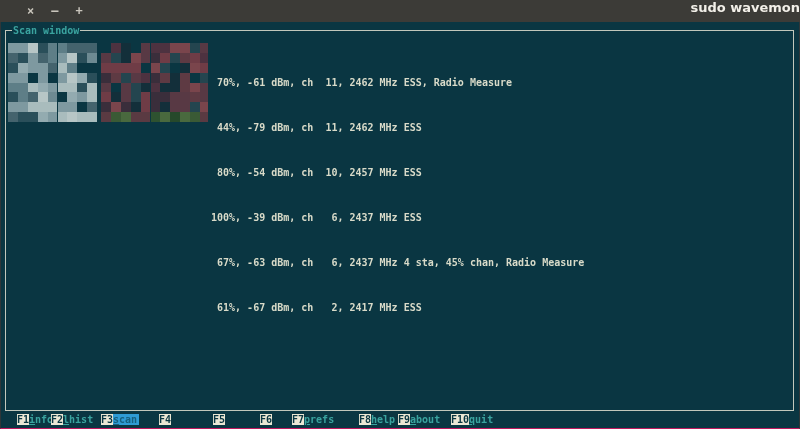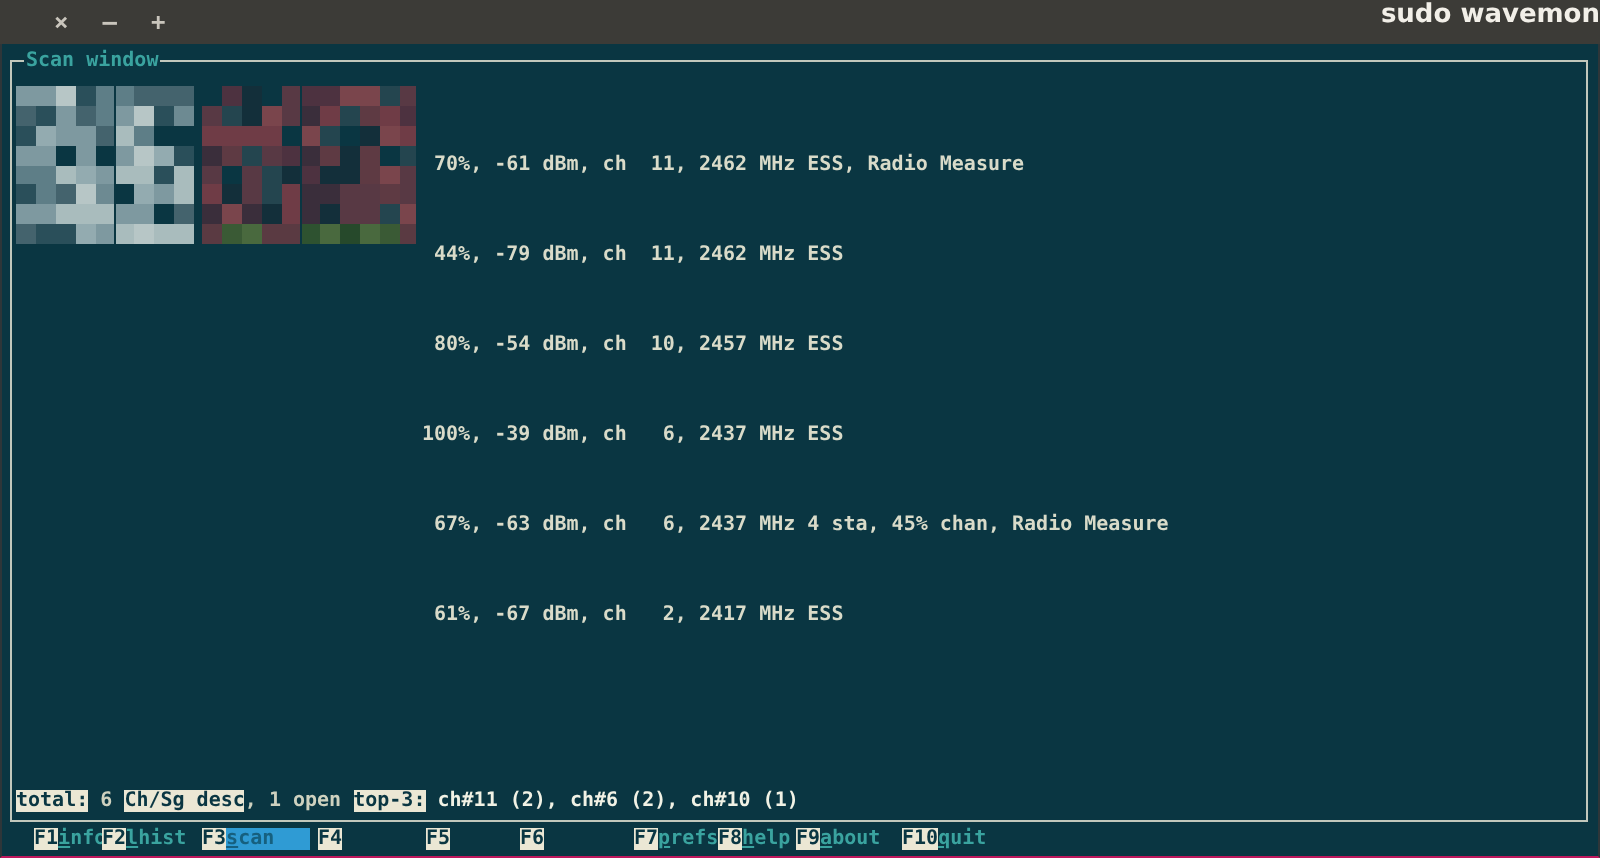--- a/index.html
+++ b/index.html
@@ -54,45 +54,44 @@
   .mosaic { position:absolute; top:21px; overflow:hidden; }
   .mosaic.ssid { left:7px;   width:89px;  height:79px; }
   .mosaic.mac  { left:100px; width:107px; height:79px; }
   .cell { position:absolute; }
   
   .fbar { position:absolute; left:0; top:391px; width:100%; height:15px; }
   .fslot { position:absolute; top:0; white-space:pre; }
   .fslot:nth-child(1){left:16px}     .fslot:nth-child(2){left:50px}
   .fslot:nth-child(3){left:100px} .fslot:nth-child(4){left:158px}
   .fslot:nth-child(5){left:212px} .fslot:nth-child(6){left:259px}
-  .fslot:nth-child(7){left:316px} .fslot:nth-child(8){left:358px}
+  .fslot:nth-child(7){left:291px} .fslot:nth-child(8){left:358px}
   .fslot:nth-child(9){left:397px} .fslot:nth-child(10){left:450px}
   .fkey { background:var(--tag-bg,#ebe7d4); color:var(--term-bg,#0a3642); }
   .flabel { color:var(--teal,#3aa39f); }
   .flabel .hot { text-decoration:underline; }
-  .flabel.active { background:var(--active-bg,#2f9bd4); color:var(--active-fg,#16607f); padding-right:18px; }
+  .flabel.active { background:var(--active-bg,#2f9bd4); color:var(--active-fg,#16607f); padding-right:2px; }
   .flabel.active .hot { text-decoration:underline; }
 </style>
 </head>
 <body>
 
 <div class="window">
   <div class="titlebar">
     <div class="controls">
       <span>×</span>
       <span>–</span>
       <span>+</span>
     </div>
     <div class="title">sudo wavemon</div>
   </div>
 
   <div class="terminal">
     <div class="scanbox">
       <span class="boxlabel">Scan window</span>
-      <div class="statusline" id="statusline"><span class="tag">total:</span><span class="plain"> 6 </span><span class="tag">Ch/Sg desc</span><span class="plain">, 1 open </span><span class="tag">top-3:</span><span class="strong"> ch#11 (2), ch#6 (2), ch#10 (1)</span></div>
     </div>
 
     <div class="mosaic ssid" id="mosaic-ssid">
         <div class="cell" style="left: 0px; top: 0px; width: 9.9px; height: 9.875px; background: rgb(126, 153, 160);"></div>
         <div class="cell" style="left: 9.9px; top: 0px; width: 9.9px; height: 9.875px; background: rgb(126, 153, 160);"></div>
         <div class="cell" style="left: 19.8px; top: 0px; width: 9.9px; height: 9.875px; background: rgb(183, 198, 198);"></div>
         <div class="cell" style="left: 29.7px; top: 0px; width: 9.9px; height: 9.875px; background: rgb(42, 79, 90);"></div>
         <div class="cell" style="left: 39.6px; top: 0px; width: 9.9px; height: 9.875px; background: rgb(94, 126, 135);"></div>
         <div class="cell" style="left: 49.5px; top: 0px; width: 9.9px; height: 9.875px; background: rgb(94, 126, 135);"></div>
         <div class="cell" style="left: 59.4px; top: 0px; width: 9.9px; height: 9.875px; background: rgb(68, 99, 109);"></div>

